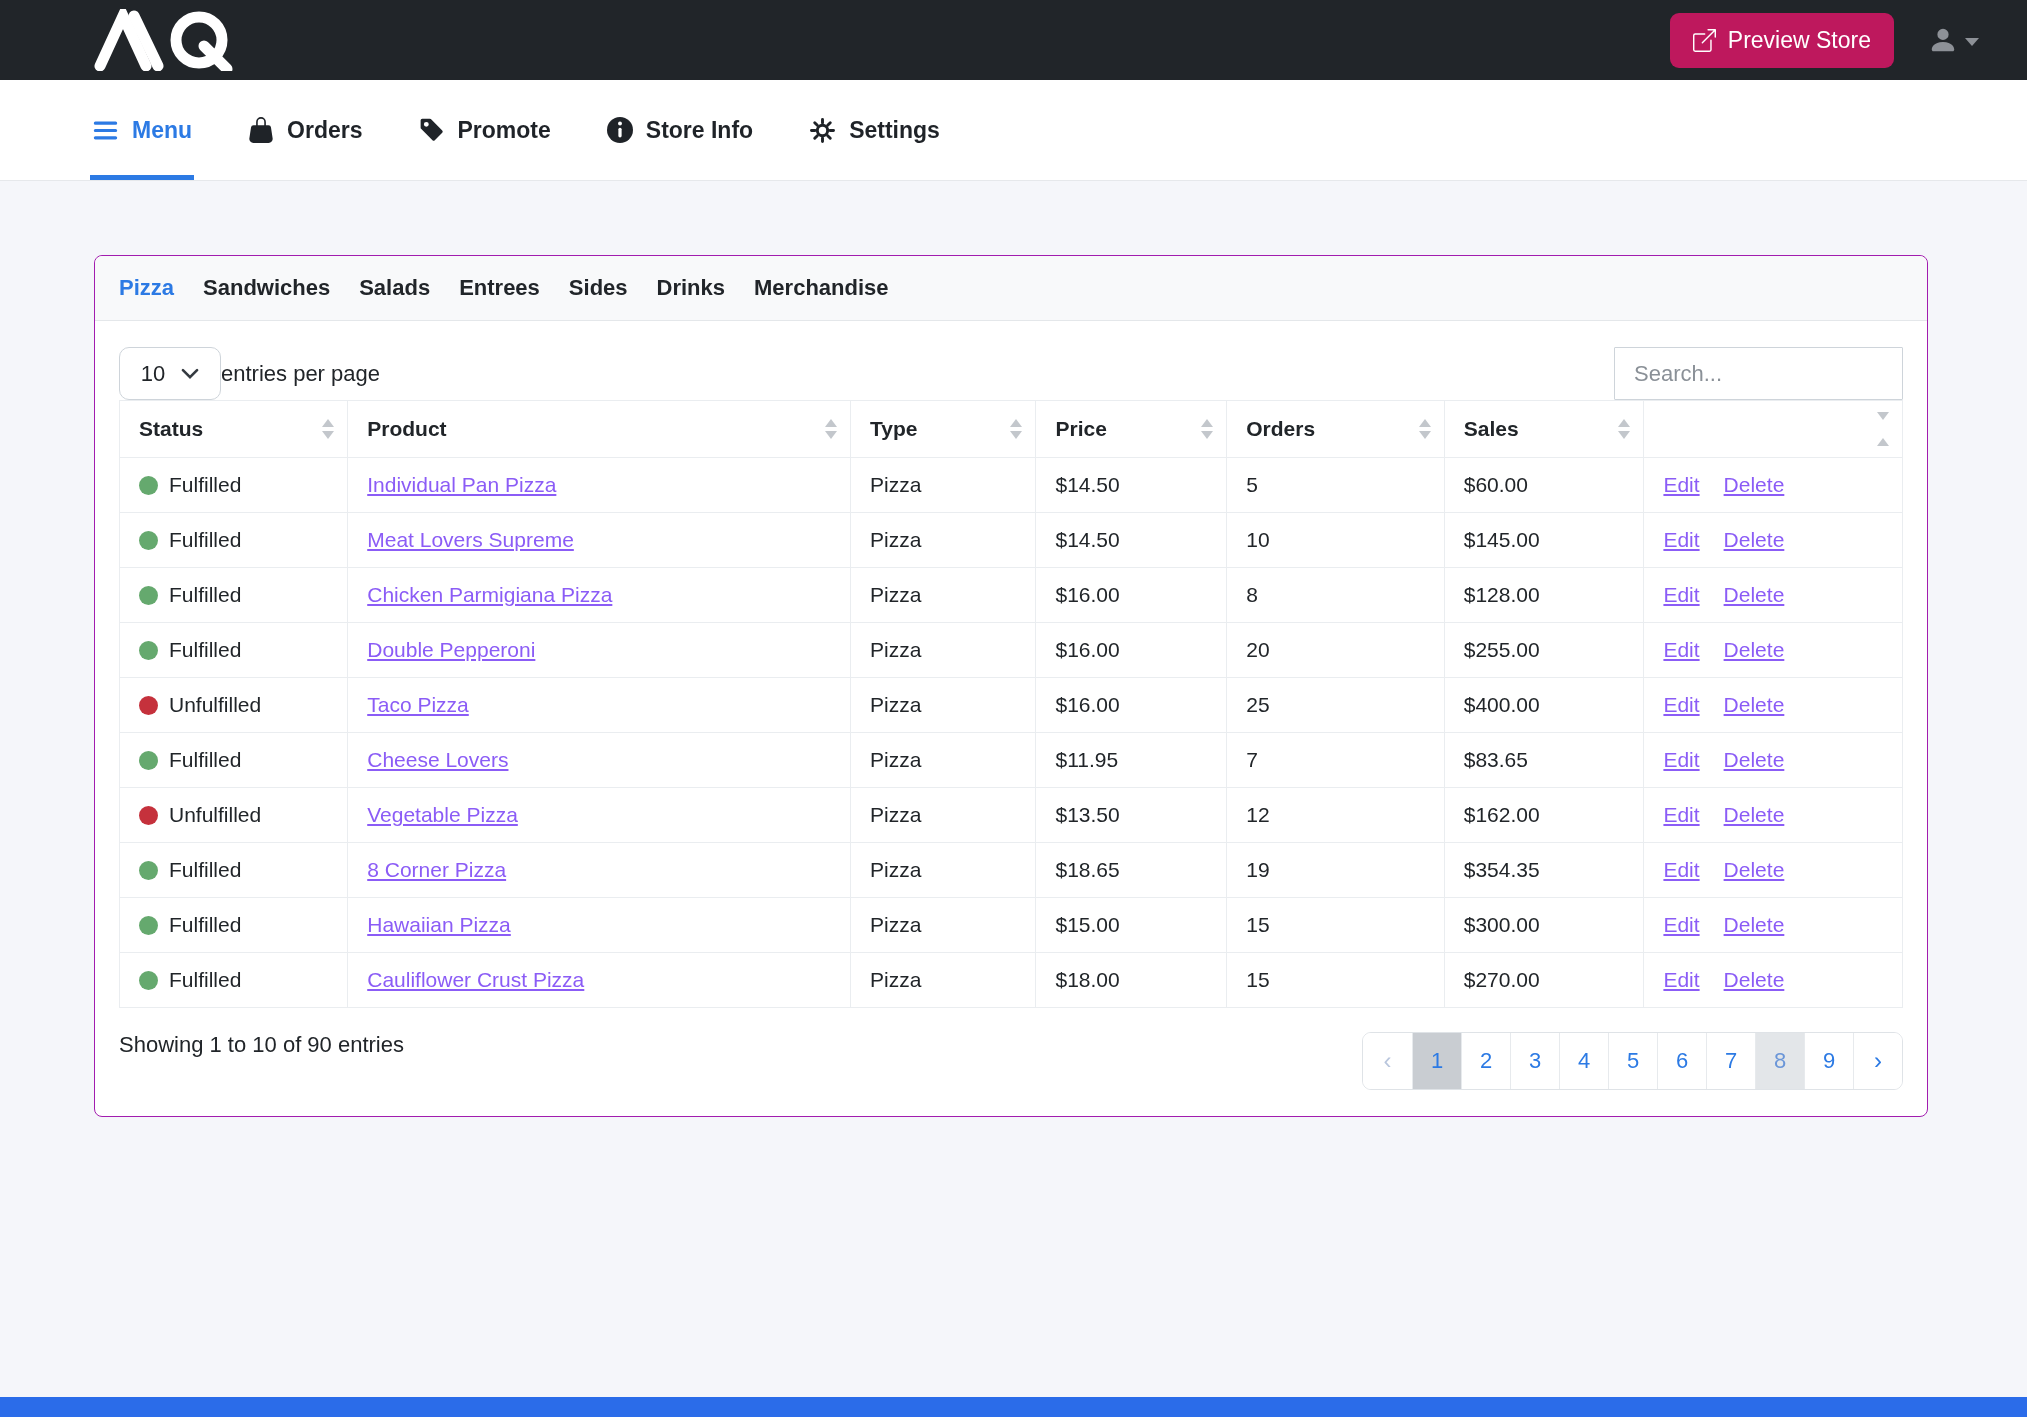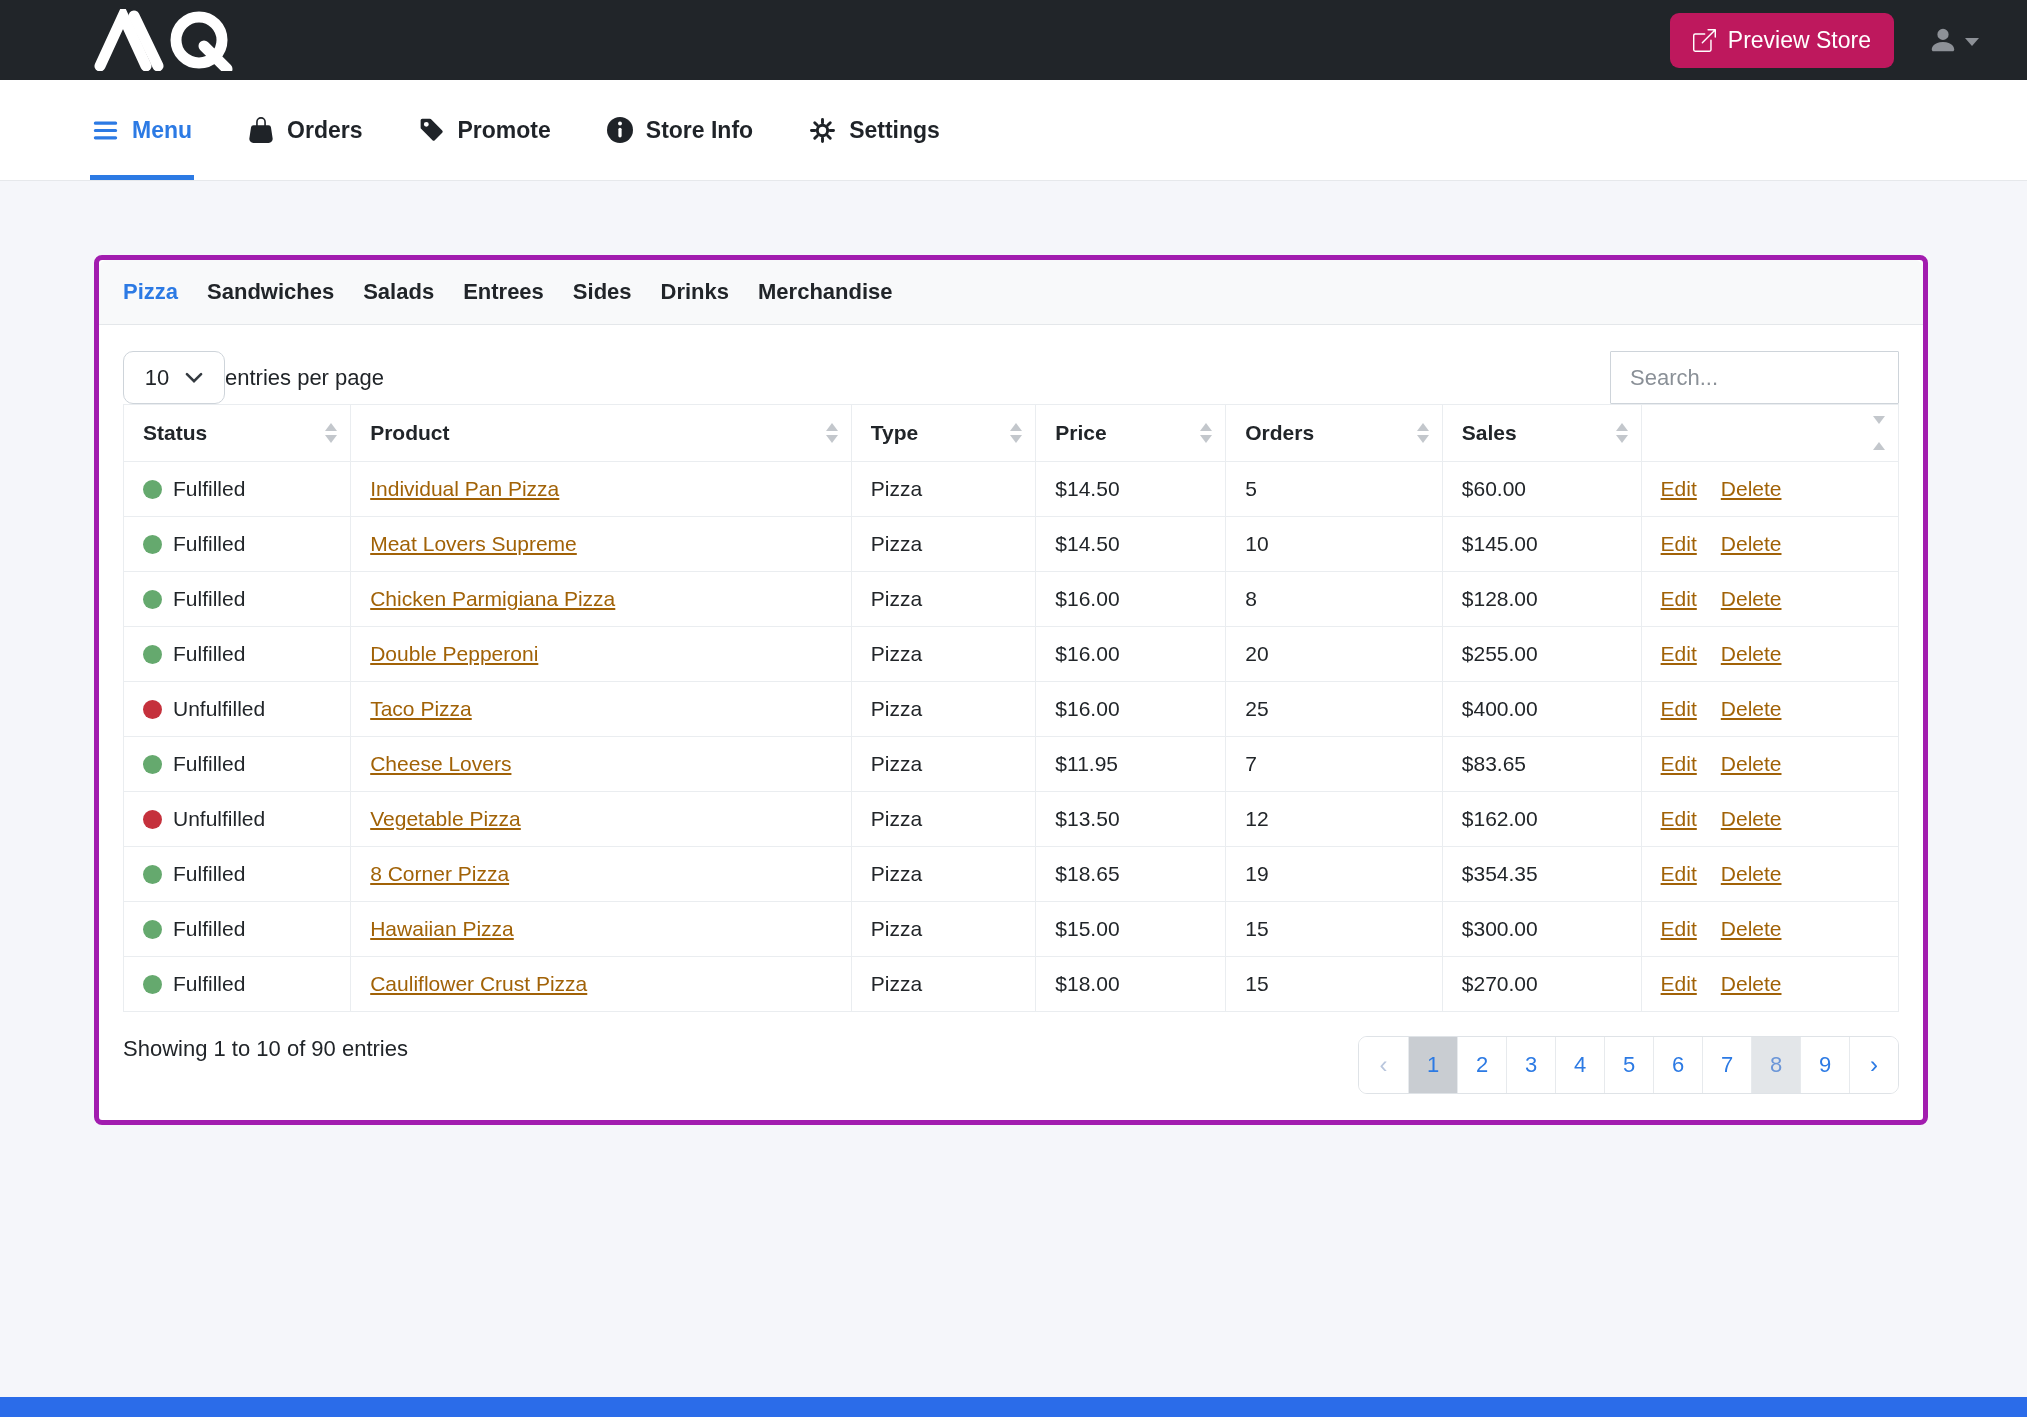--- a/index.html
+++ b/index.html
@@ -36,21 +36,21 @@
   }
   .nav-item[data-state="active"] { color:#2c7ae4; }
   .nav-item[data-state="active"]::after {
     content:""; position:absolute; left:-2px; right:-2px; bottom:0; height:5px; background:#2c7ae4;
   }
   .nav-item svg { flex:0 0 auto; }
 
   
   .card {
     position:absolute; left:94px; top:255px; width:1834px;
-    background:#fff; border:5px solid #a21caf; border-radius:8px;
+    background:#fff; border:1px solid #a21caf; border-radius:8px;
   }
   .card-header {
     display:flex; gap:29px; padding:19px 24px; background:#f8f9fa;
     border-bottom:1px solid #e4e7ea; border-radius:8px 8px 0 0;
     font-size:22px; font-weight:700;
   }
   .tab { color:#212529; cursor:pointer; white-space:nowrap; }
   .tab[data-state="active"] { color:#2c7ae4; }
 
   .card-body { padding:26px 24px 26px; }
@@ -76,21 +76,21 @@
   .menu-table th { font-weight:700; position:relative; height:57px; }
   .sort { position:absolute; right:13px; top:50%; transform:translateY(-50%); display:flex; flex-direction:column; gap:4px; }
   .sort.split { gap:18px; }
   .arrow-up   { width:0; height:0; border-left:6px solid transparent; border-right:6px solid transparent; border-bottom:8px solid #c3c7cc; }
   .arrow-down { width:0; height:0; border-left:6px solid transparent; border-right:6px solid transparent; border-top:8px solid #c3c7cc; }
 
   .status-dot { display:inline-block; width:19px; height:19px; border-radius:50%; margin-right:11px; vertical-align:-3px; background:#9aa0a6; }
   .status-dot[data-status="fulfilled"]   { background:#65a96e; }
   .status-dot[data-status="unfulfilled"] { background:#c5313c; }
 
-  a.tbl-link { color:#a16207; text-decoration:underline; cursor:pointer; }
+  a.tbl-link { color:#8b5cf6; text-decoration:underline; cursor:pointer; }
   td.actions a.tbl-link { margin-right:24px; }
 
   
   .table-footer { display:flex; justify-content:space-between; align-items:flex-start; margin-top:24px; }
   .showing { font-size:22px; }
   .pagination { display:flex; border:1px solid #dfe3e7; border-radius:9px; overflow:hidden; background:#fff; }
   .page {
     min-width:49px; height:56px; display:flex; align-items:center; justify-content:center;
     font-size:22px; color:#2c7ae4; border-left:1px solid #e7eaed; cursor:pointer; background:#fff;
   }

